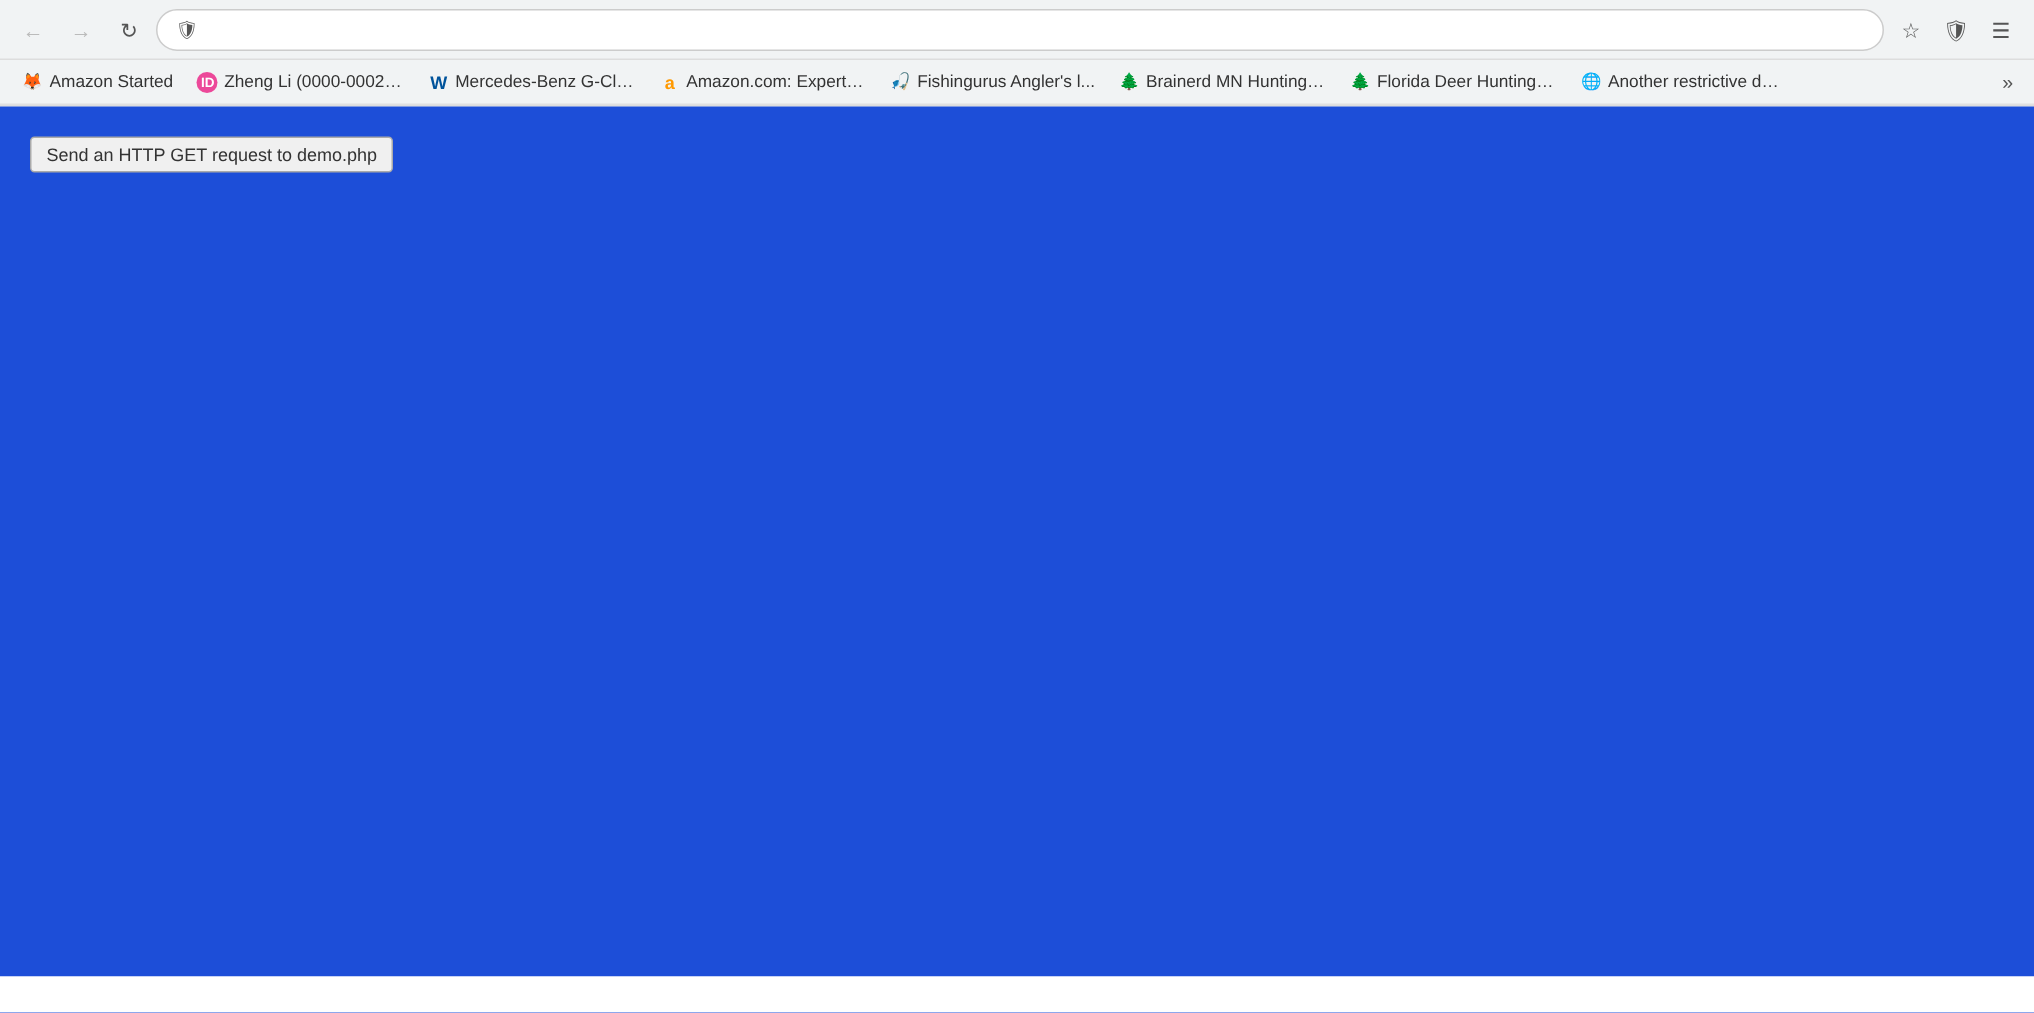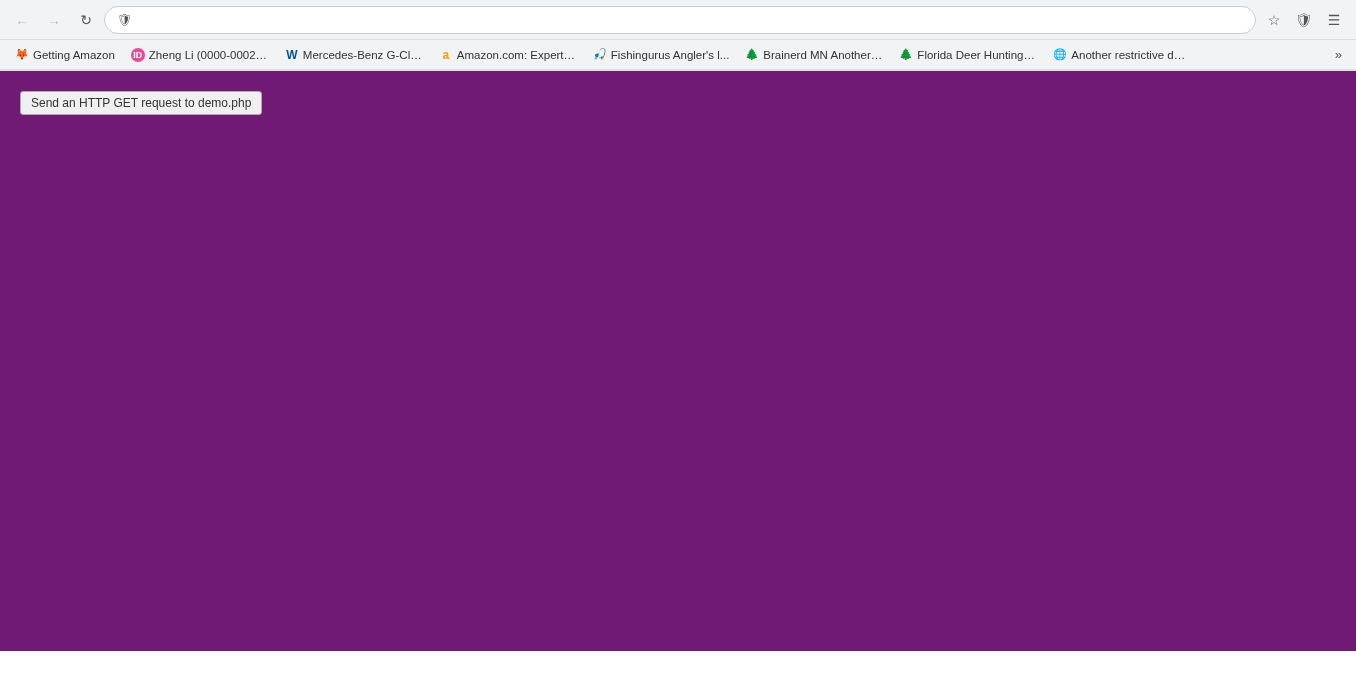--- a/index.html
+++ b/index.html
@@ -119,21 +119,21 @@
       align-items: center;
       padding: 3px 6px;
       cursor: pointer;
       border-radius: 4px;
       color: #555;
       font-size: 13px;
     }
 
     
     .page-content {
-      background: #701a75;
+      background: #1d4ed8;
       padding: 20px;
       min-height: 580px;
     }
 
     .send-button {
       padding: 4px 10px;
       font-size: 12px;
       background: #f0f0f0;
       border: 1px solid #aaa;
       border-radius: 3px;
@@ -170,41 +170,41 @@
       </button>
       <button class="nav-btn">
         <span>☰</span>
       </button>
     </div>
   </div>
 
   <div class="bookmarks-bar">
     <div class="bookmark-item">
       <span class="bookmark-favicon">🦊</span>
-      <span class="bookmark-label">Getting Amazon</span>
+      <span class="bookmark-label">Amazon Started</span>
     </div>
     <div class="bookmark-item">
       <span class="bookmark-favicon" style="background:#ec4899;color:#fff;border-radius:50%;font-size:9px;font-weight:bold;">ID</span>
       <span class="bookmark-label">Zheng Li (0000-0002-3...</span>
     </div>
     <div class="bookmark-item">
       <span class="bookmark-favicon" style="color:#00539b;font-weight:bold;font-size:12px;">W</span>
       <span class="bookmark-label">Mercedes-Benz G-Clas...</span>
     </div>
     <div class="bookmark-item">
       <span class="bookmark-favicon" style="color:#ff9900;font-weight:bold;font-size:12px;">a</span>
       <span class="bookmark-label">Amazon.com: ExpertP...</span>
     </div>
     <div class="bookmark-item">
       <span class="bookmark-favicon">🎣</span>
       <span class="bookmark-label">Fishingurus Angler's l...</span>
     </div>
     <div class="bookmark-item">
       <span class="bookmark-favicon">🌲</span>
-      <span class="bookmark-label">Brainerd MN Another ...</span>
+      <span class="bookmark-label">Brainerd MN Hunting ...</span>
     </div>
     <div class="bookmark-item">
       <span class="bookmark-favicon">🌲</span>
       <span class="bookmark-label">Florida Deer Hunting S...</span>
     </div>
     <div class="bookmark-item">
       <span class="bookmark-favicon">🌐</span>
       <span class="bookmark-label">Another restrictive dee...</span>
     </div>
     <div class="bookmarks-more">

